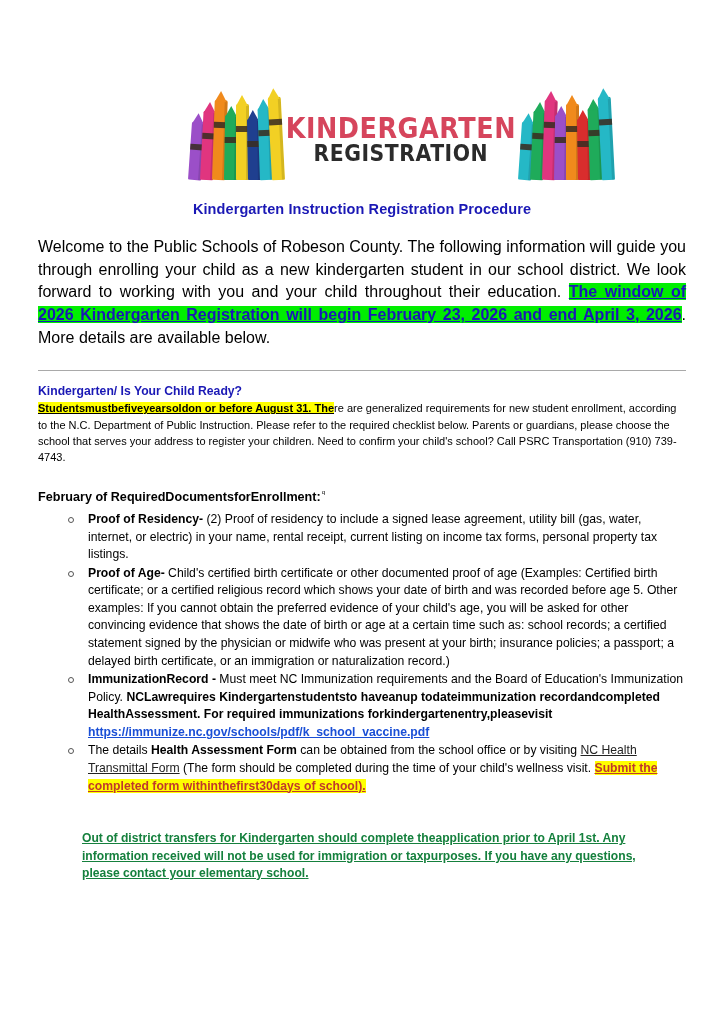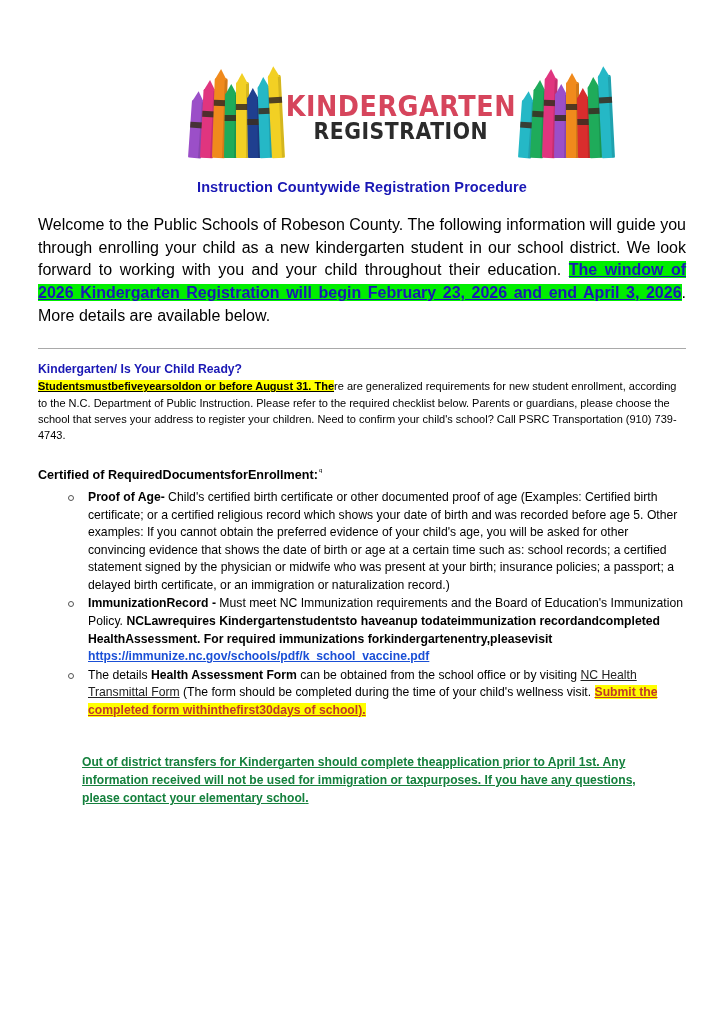--- a/index.html
+++ b/index.html
@@ -22,21 +22,21 @@
     box-sizing: border-box;
     padding: 0 38px;
     position: relative;
   }
 
   
   .banner-wrap {
     width: 100%;
     display: flex;
     justify-content: center;
-    padding-top: 62px;
+    padding-top: 84px;
   }
   .banner {
     width: 348px;
     height: 96px;
     display: flex;
     align-items: flex-end;
     justify-content: space-between;
     background: #ffffff;
     position: relative;
   }
@@ -291,33 +291,34 @@
           </div>
           <div class="crayon" style="background: rgb(37, 184, 198); height: 83px; transform: rotate(-2.97deg); transform-origin: center bottom;">
             <div class="tip" style="border-bottom: 11px solid rgb(37, 184, 198);"></div>
             <div class="band"></div>
           </div>
         </div>
 
     </div>
   </div>
 
-  <h1 class="doc-title">Instruction Countywide Registration Procedure</h1>
+  <h1 class="doc-title">Kindergarten Instruction Registration Procedure</h1>
 
   <p class="body-par"><span>Welcome to the Public Schools of Robeson County. The following information will guide you through enrolling your child as a new kindergarten student in our school district. We look forward to working with you and your child throughout their education. </span><span class="hl-green">The window of 2026 Kindergarten Registration will begin February 23, 2026 and end April 3, 2026</span><span>. More details are available below.</span></p>
 
   <hr class="rule">
 
   <div class="sub-head">Kindergarten/ Is Your Child Ready?</div>
   <p class="ready-par"><span class="hl-yellow">Studentsmustbefiveyearsoldon or before August 31. The</span><span>re are generalized requirements for new student enrollment, according to the N.C. Department of Public Instruction. Please refer to the required checklist below. Parents or guardians, please choose the school that serves your address to register your children. Need to confirm your child's school? Call PSRC Transportation (910) 739-4743.</span></p>
 
-  <div class="checklist-head"><span>Certified of RequiredDocumentsforEnrollment:</span><sup>q</sup></div>
+  <div class="checklist-head"><span>February of RequiredDocumentsforEnrollment:</span><sup>q</sup></div>
 
   <ul class="checklist">
 
+    <li><b>Proof of Residency-</b><span> (2) Proof of residency to include a signed lease agreement, utility bill (gas, water, internet, or electric) in your name, rental receipt, current listing on income tax forms, personal property tax listings.</span></li>
 
     <li><b>Proof of Age-</b><span>  Child's certified birth certificate or other documented proof of age (Examples: Certified birth certificate; or a certified religious record which shows your date of birth and was recorded before age 5. Other examples: If you cannot obtain the preferred evidence of your child's age, you will be asked for other convincing evidence that shows the date of birth or age at a certain time such as: school records; a certified statement signed by the physician or midwife who was present at your birth; insurance policies; a passport; a delayed birth certificate, or an immigration or naturalization record.)</span></li>
 
     <li><b>ImmunizationRecord -</b><span>  Must meet NC Immunization requirements and the Board of Education's Immunization Policy. </span><b>NCLawrequires Kindergartenstudentsto haveanup todateimmunization recordandcompleted HealthAssessment. For required immunizations forkindergartenentry,pleasevisit </b><br><a class="link-blue" href="#">https://immunize.nc.gov/schools/pdf/k_school_vaccine.pdf</a></li>
 
     <li><span>The details </span><b>Health Assessment Form</b><span> can be obtained from the school office or by visiting </span><a class="link-black" href="#">NC Health Transmittal Form</a><span> (The form should be completed during the time of your child's wellness visit. </span><span class="hl-yellow-red">Submit the completed form withinthefirst30days of school).  </span></li>
 
 
   </ul>
 

